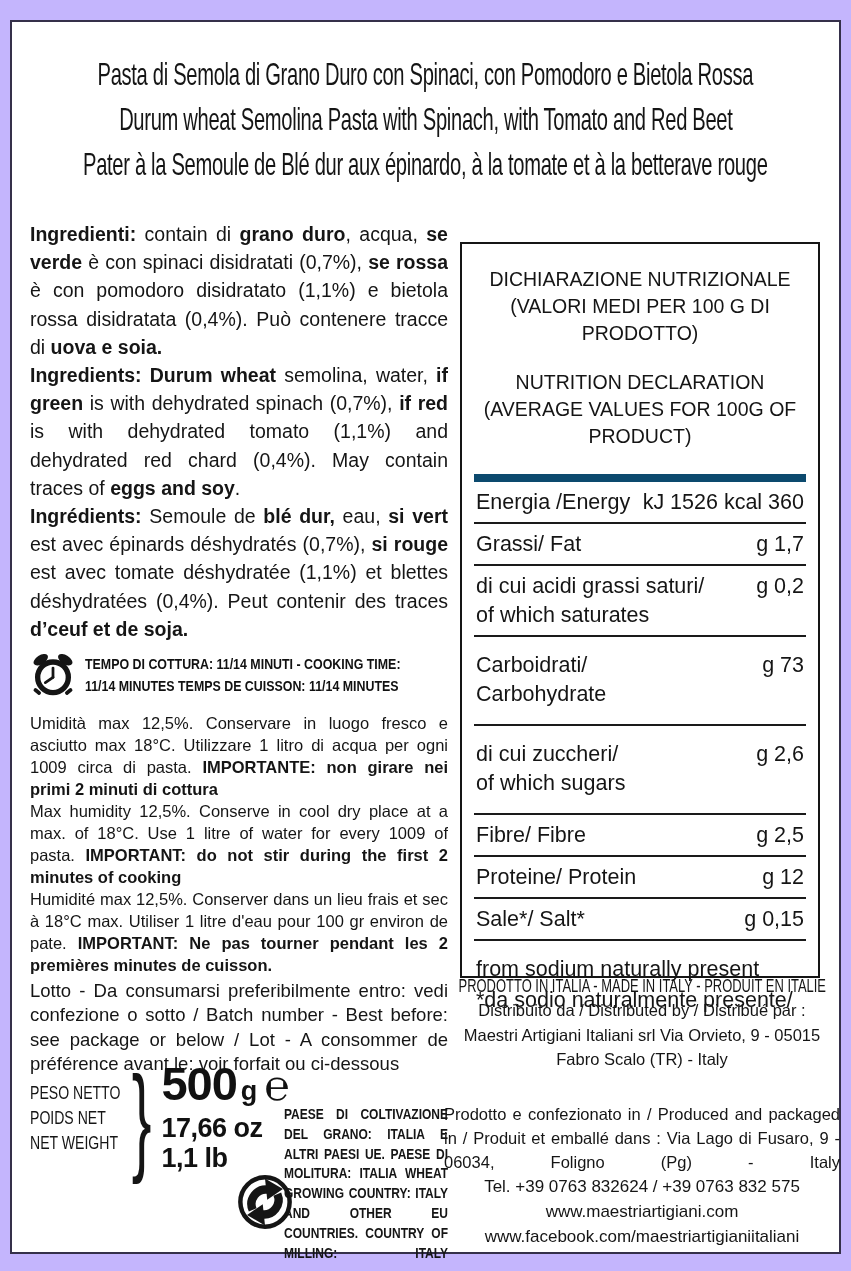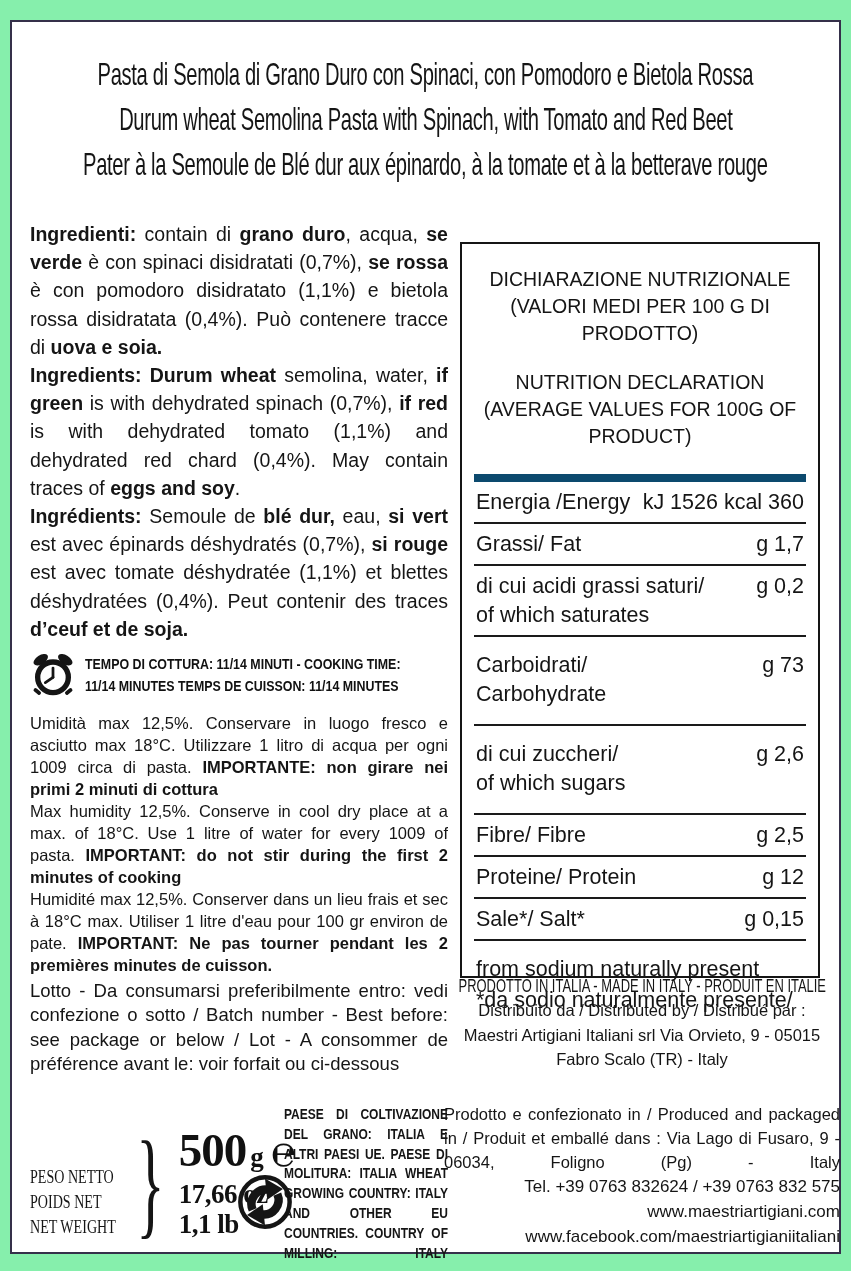--- a/index.html
+++ b/index.html
@@ -1,16 +1,16 @@
 <!DOCTYPE html>
 <html><head>
 <meta charset="utf-8">
 <style>
   html,body{margin:0;padding:0;background:#fff;}
-  .page{position:relative;width:851px;height:1271px;background:#86efac;overflow:hidden;
+  .page{position:relative;width:851px;height:1271px;background:#c4b5fd;overflow:hidden;
         font-family:"Liberation Sans",sans-serif;color:#111;}
   .frame{position:absolute;left:10px;top:20px;width:827px;height:1230px;
          border:2px solid #35304a;background:#fff;}
   b{font-weight:700;}
 
   
   .title{position:absolute;left:0;right:0;top:30px;}
   .tline{display:flex;justify-content:center;height:45px;line-height:45px;
          font-size:32px;color:#151515;}
   .tline>span{display:inline-block;white-space:nowrap;transform:scaleX(0.63);letter-spacing:-0.5px;}
@@ -43,24 +43,24 @@
   .nfoot{margin-top:13px;font-size:21.5px;line-height:31px;color:#151515;padding:0 2px;}
 
   
   .origin{position:absolute;left:440px;top:952px;width:380px;text-align:center;color:#151515;}
   .madein{display:flex;justify-content:center;font-size:17.5px;line-height:24px;}
   .madein>span{display:inline-block;white-space:nowrap;transform:scaleX(0.74);}
   .dist{font-size:16.5px;line-height:24.5px;}
 
   .producer{position:absolute;left:432px;top:1080px;width:396px;color:#151515;}
   .prodjust{font-size:16.5px;line-height:24px;text-align:justify;text-align-last:justify;}
-  .prodctr{font-size:17px;line-height:25px;text-align:right;}
-
-  
-  .weight{position:absolute;left:18px;top:1106px;display:flex;align-items:flex-end;font-family:Liberation Serif, serif;}
+  .prodctr{font-size:17px;line-height:25px;text-align:center;}
+
+  
+  .weight{position:absolute;left:18px;top:1040px;display:flex;align-items:center;}
   .wlabels{width:96px;}
   .wlabel{white-space:nowrap;font-size:19px;line-height:25px;color:#151515;}
   .wlabel>span{display:inline-block;transform:scaleX(0.74);transform-origin:0 50%;}
   .wbrace{font-size:118px;line-height:110px;font-weight:400;transform:scaleX(0.5);
           transform-origin:50% 50%;margin:0 -6px 0 -4px;color:#151515;}
   .wvals{margin-left:6px;}
   .wgrow{display:flex;align-items:baseline;line-height:44px;}
   .wnum{font-size:47px;font-weight:700;letter-spacing:-1px;}
   .wunit{font-size:27px;font-weight:700;margin-left:4px;}
   .wemark{font-size:42px;font-weight:400;margin-left:7px;}

